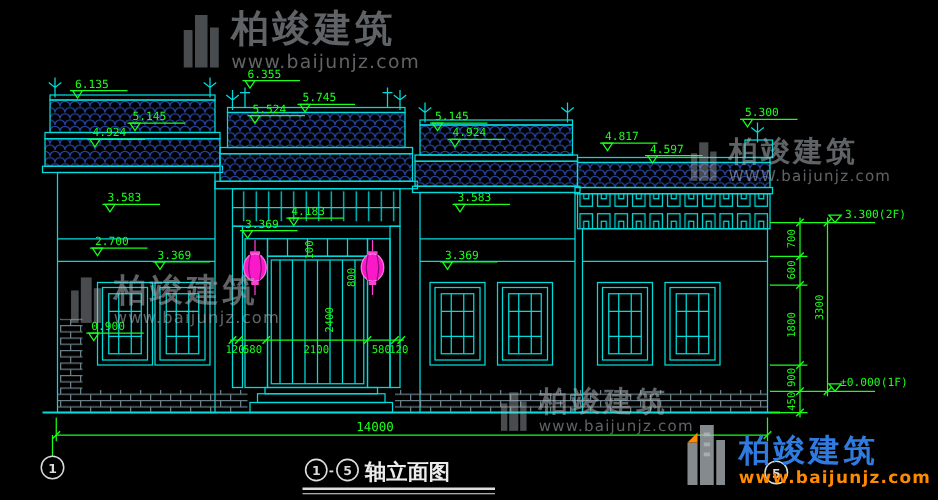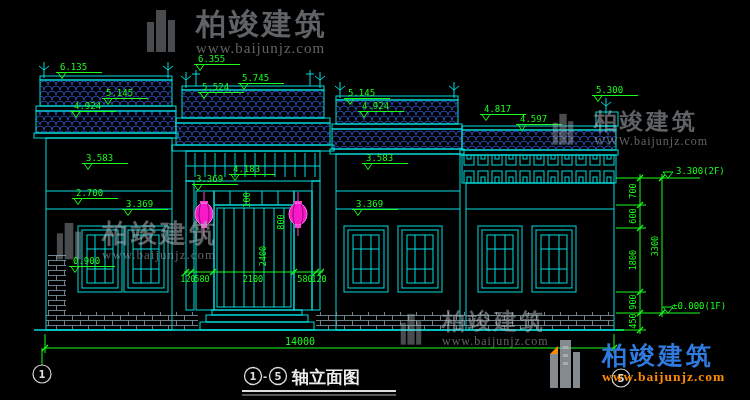--- a/index.html
+++ b/index.html
@@ -5,21 +5,21 @@
   html,body{margin:0;padding:0;background:#000;}
   body{width:750px;height:400px;overflow:hidden;position:relative;font-family:"DejaVu Sans",sans-serif;}
   .stage{position:absolute;inset:0;width:750px;height:400px;}
   svg text{user-select:none;}
   .c{stroke:#00dcdc;fill:none;stroke-width:1;}
   .g{stroke:#19ff19;fill:none;stroke-width:1;}
   .gt{fill:#19ff19;font:9px "DejaVu Sans Mono",monospace;}
   .gts{fill:#19ff19;font:8.5px "DejaVu Sans Mono",monospace;}
   .wt{fill:#dcdcdc;font:bold 10px "DejaVu Sans",sans-serif;}
   .tt{fill:#ececec;font:bold 17px "DejaVu Sans",sans-serif;}
-  .wm{position:absolute;display:flex;gap:20px;align-items:center;color:#aeb4ba;opacity:.55;z-index:5;pointer-events:none;font-family:Liberation Serif, serif;}
+  .wm{position:absolute;display:flex;gap:9px;align-items:flex-end;color:#aeb4ba;opacity:.55;z-index:5;pointer-events:none;}
   .wm svg rect{fill:rgba(178,184,190,.75);}
   .wm .t1{font-weight:bold;letter-spacing:3px;line-height:1.05;}
   .wm .t2{letter-spacing:1px;}
   .wm1{left:146px;top:8px;}  .wm1 .t1{font-size:30px;} .wm1 .t2{font-size:15px;}
   .wm2{left:552px;top:110px;} .wm2 .t1{font-size:23px;} .wm2 .t2{font-size:12px;}
   .wm3{left:56px;top:220px;}  .wm3 .t1{font-size:26px;} .wm3 .t2{font-size:13px;}
   .wm4{left:400px;top:310px;} .wm4 .t1{font-size:23px;} .wm4 .t2{font-size:12px;}
   .wm5{left:548px;top:338px;opacity:1;}
   .wm5 .t1{font-size:25px;color:#2f7be0;} .wm5 .t2{font-size:13.5px;color:#ff8a00;font-weight:bold;}
 </style>

